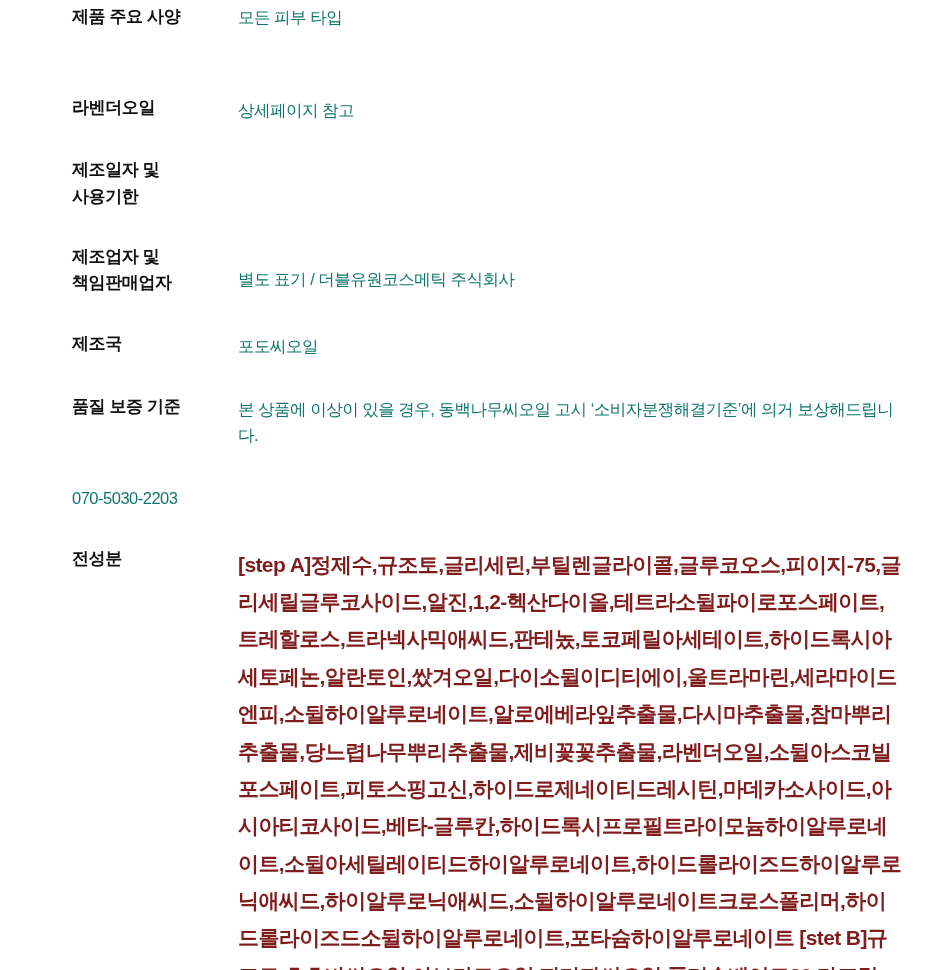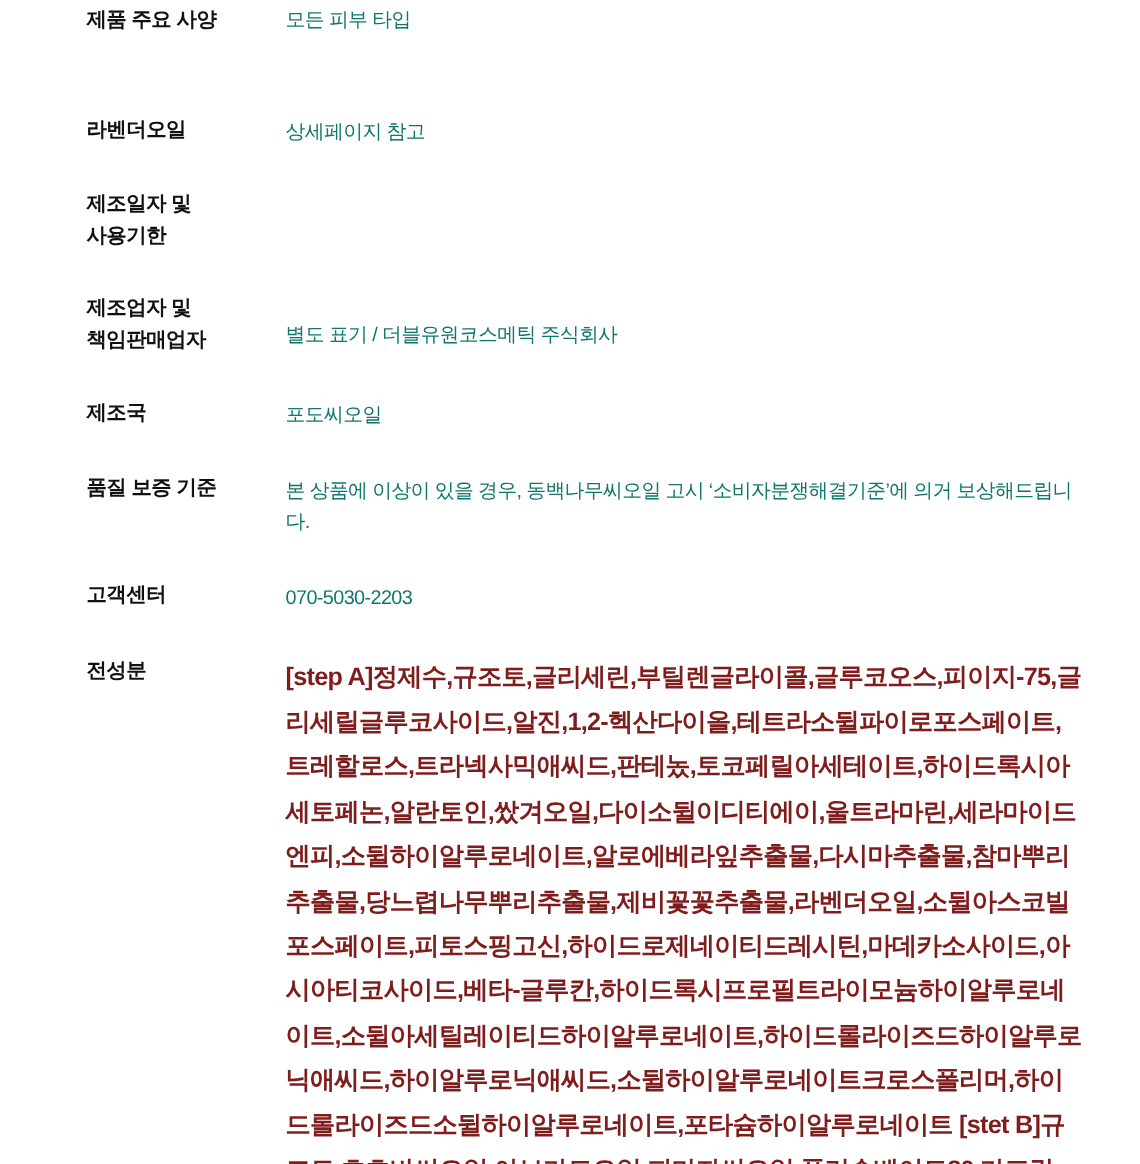--- a/index.html
+++ b/index.html
@@ -94,21 +94,20 @@
     <div class="spec-label">제조국</div>
     <div class="spec-value value-pad">포도씨오일</div>
   </div>
 
   <div class="spec-row">
     <div class="spec-label">품질 보증 기준</div>
     <div class="spec-value narrow value-pad">본 상품에 이상이 있을 경우, 동백나무씨오일 고시 ‘소비자분쟁해결기준’에 의거 보상해드립니다.</div>
   </div>
 
   <div class="spec-row">
-    <div class="spec-label">고객센터</div>
     <div class="spec-value value-pad">070-5030-2203</div>
   </div>
 
   <div class="spec-row">
     <div class="spec-label">전성분</div>
     <div class="ingredients">[step A]정제수,규조토,글리세린,부틸렌글라이콜,글루코오스,피이지-75,글리세릴글루코사이드,알진,1,2-헥산다이올,테트라소뒬파이로포스페이트,트레할로스,트라넥사믹애씨드,판테놌,토코페릴아세테이트,하이드록시아세토페논,알란토인,쌌겨오일,다이소뒬이디티에이,울트라마린,세라마이드엔피,소뒬하이알루로네이트,알로에베라잎추출물,다시마추출물,참마뿌리추출물,당느렵나무뿌리추출물,제비꽃꽃추출물,라벤더오일,소뒬아스코빌포스페이트,피토스핑고신,하이드로제네이티드레시틴,마데카소사이드,아시아티코사이드,베타-글루칸,하이드록시프로필트라이모늄하이알루로네이트,소뒬아세틸레이티드하이알루로네이트,하이드롤라이즈드하이알루로닉애씨드,하이알루로닉애씨드,소뒬하이알루로네이트크로스폴리머,하이드롤라이즈드소뒬하이알루로네이트,포타슘하이알루로네이트 [stet B]규조토,호호바씨오일,아보카도오일,피마자씨오일,폴리솔베이트80,카프릴릭/카프릭트라이글리세라이드,아르간커넬오일,동백나무씨오일,퀸즈랜드널오일,카놀라오일,스위트아몬드오일,올리브오일,포도씨오일,칼슘설페이트,스쿠알란,피이지-75,1,2-헥산다이올,테트라소뒬파이로포스페이트,라벤더오일,리날룰</div>
   </div>
 
   <div class="bottom-fade"></div>
 </div>

